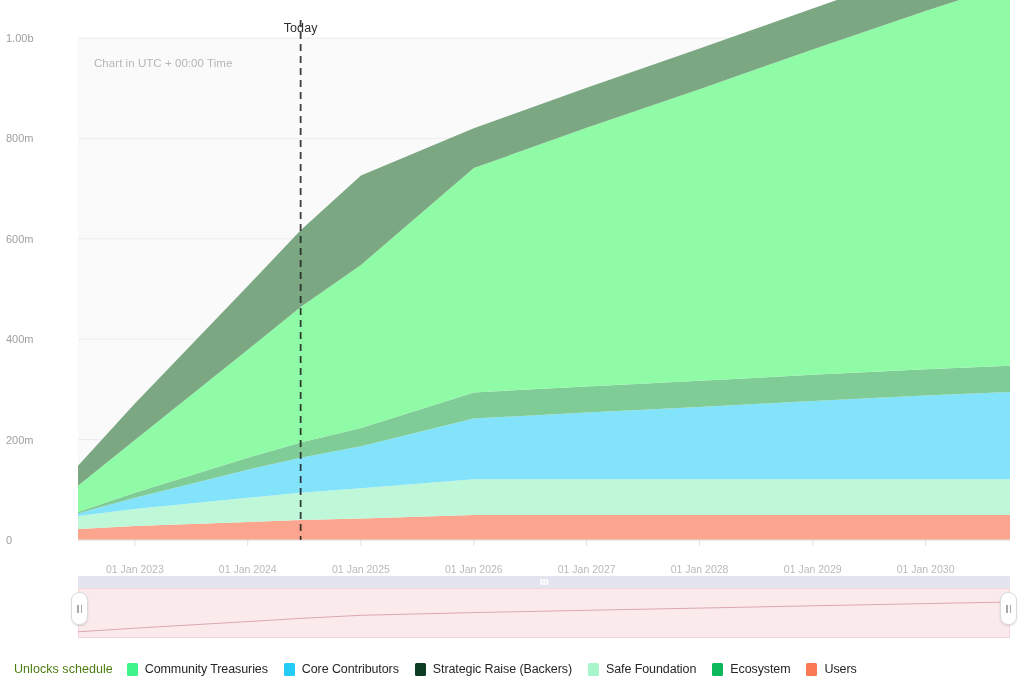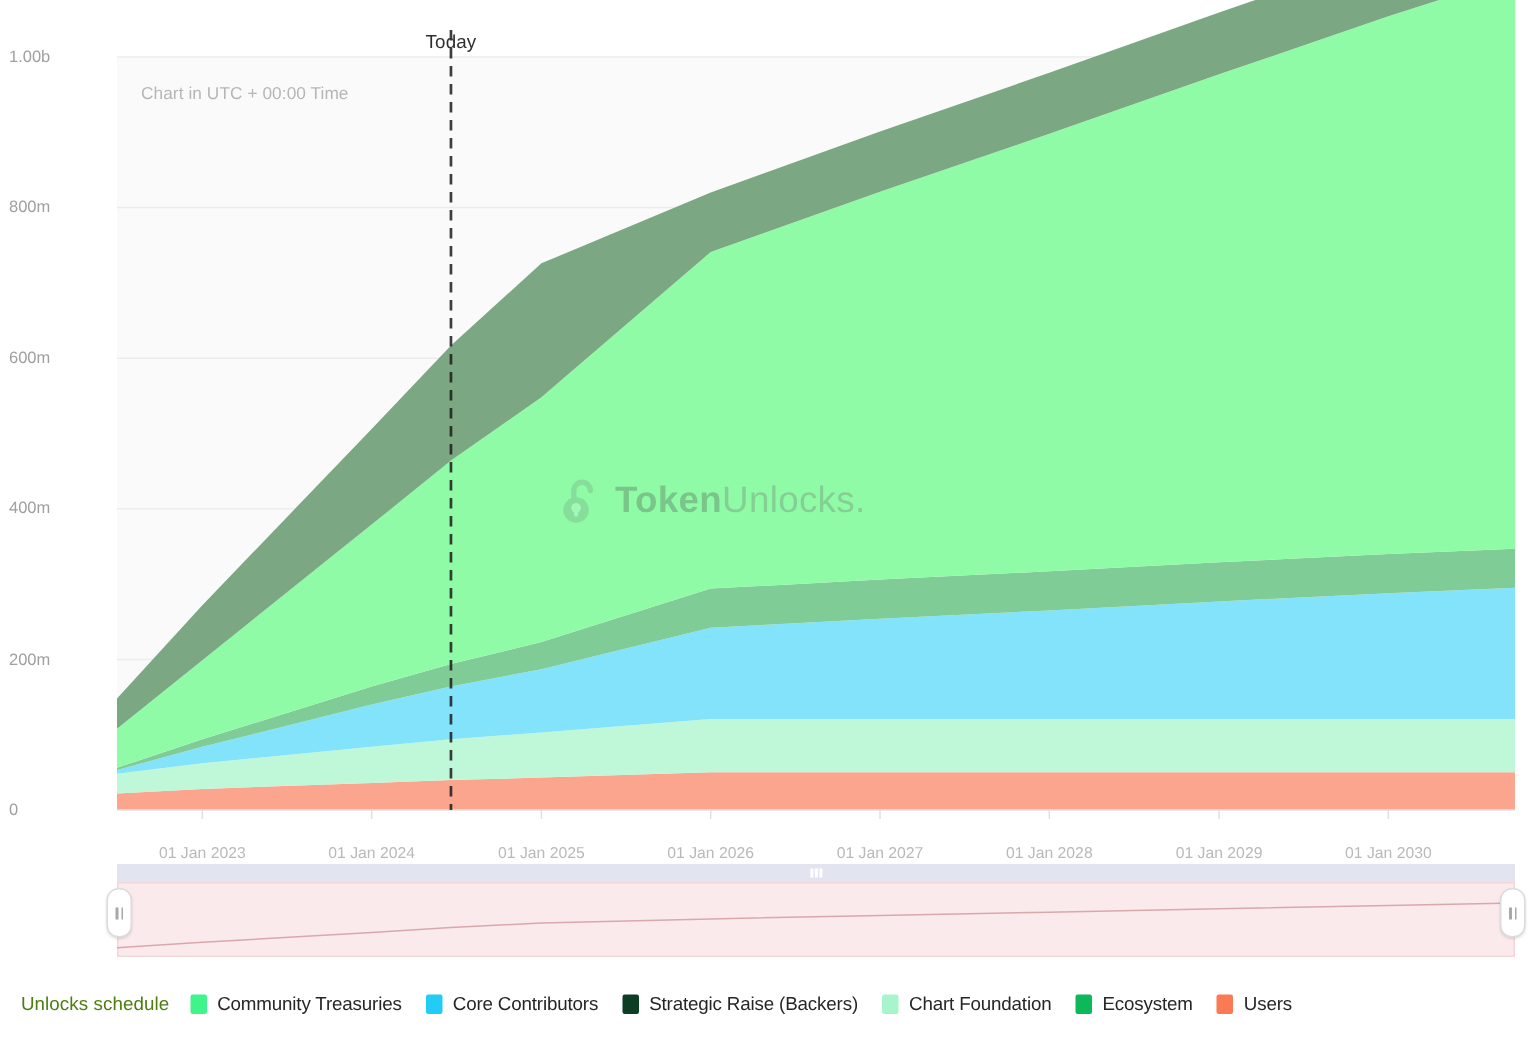--- a/index.html
+++ b/index.html
@@ -245,29 +245,20 @@
         <line x1="586.6728599867286" x2="586.6728599867286" y1="540" y2="546" stroke="#e0e0e0" stroke-width="1"></line>
         <line x1="699.5394824153949" x2="699.5394824153949" y1="540" y2="546" stroke="#e0e0e0" stroke-width="1"></line>
         <line x1="812.7153284671533" x2="812.7153284671533" y1="540" y2="546" stroke="#e0e0e0" stroke-width="1"></line>
         <line x1="925.5819508958195" x2="925.5819508958195" y1="540" y2="546" stroke="#e0e0e0" stroke-width="1"></line>
       </svg>
 
     <div class="today-label" id="today-label" style="left: 300.641px;">Today</div>
 
     <div class="utc-note">Chart in UTC + 00:00 Time</div>
 
-    <div class="watermark">
-      <svg width="26" height="31" viewBox="0 0 26 31">
-        <path d="M7.5 13.5 V8.5 a5.5 5.5 0 0 1 11 0" fill="none" stroke="#6f9e7d" stroke-width="3.6" stroke-linecap="round"></path>
-        <rect x="0.5" y="13" width="17" height="17" rx="8.5" fill="#6f9e7d"></rect>
-        <circle cx="9" cy="20" r="3.2" fill="#c9f0d6"></circle>
-        <rect x="7.6" y="20" width="2.8" height="6" rx="1.4" fill="#c9f0d6"></rect>
-      </svg>
-      <div class="wm-text"><b>Token</b><span class="light">Unlocks.</span></div>
-    </div>
 
     <div id="y-labels">
         <div class="y-label" style="left: 6px; top: 540px;">0</div>
         <div class="y-label" style="left: 6px; top: 439.6px;">200m</div>
         <div class="y-label" style="left: 6px; top: 339.2px;">400m</div>
         <div class="y-label" style="left: 6px; top: 238.8px;">600m</div>
         <div class="y-label" style="left: 6px; top: 138.4px;">800m</div>
         <div class="y-label" style="left: 6px; top: 38px;">1.00b</div>
       </div>
     <div id="x-labels">
@@ -317,21 +308,21 @@
         <div class="legend-item">
           <span class="legend-swatch" style="background: rgb(34, 204, 245);"></span>
           <span class="legend-label">Core Contributors</span>
         </div>
         <div class="legend-item">
           <span class="legend-swatch" style="background: rgb(13, 61, 35);"></span>
           <span class="legend-label">Strategic Raise (Backers)</span>
         </div>
         <div class="legend-item">
           <span class="legend-swatch" style="background: rgb(168, 245, 203);"></span>
-          <span class="legend-label">Chart Foundation</span>
+          <span class="legend-label">Safe Foundation</span>
         </div>
         <div class="legend-item">
           <span class="legend-swatch" style="background: rgb(12, 184, 90);"></span>
           <span class="legend-label">Ecosystem</span>
         </div>
         <div class="legend-item">
           <span class="legend-swatch" style="background: rgb(250, 122, 83);"></span>
           <span class="legend-label">Users</span>
         </div>
       </div>

